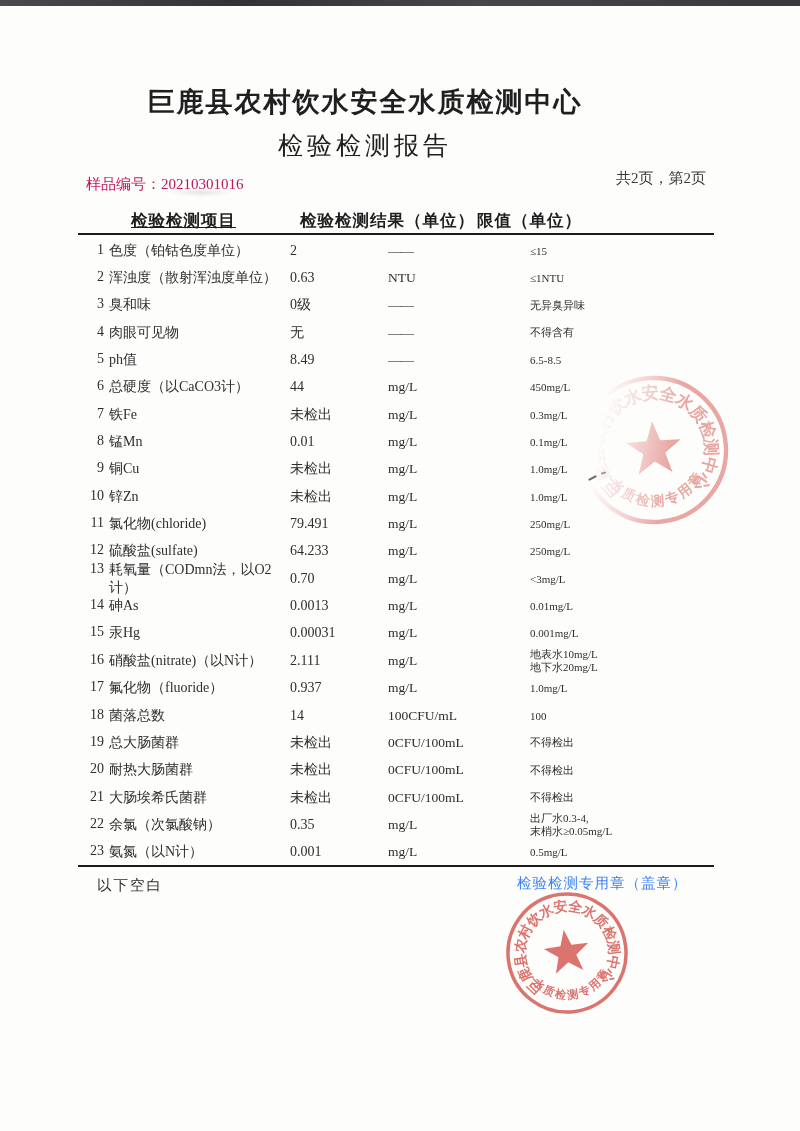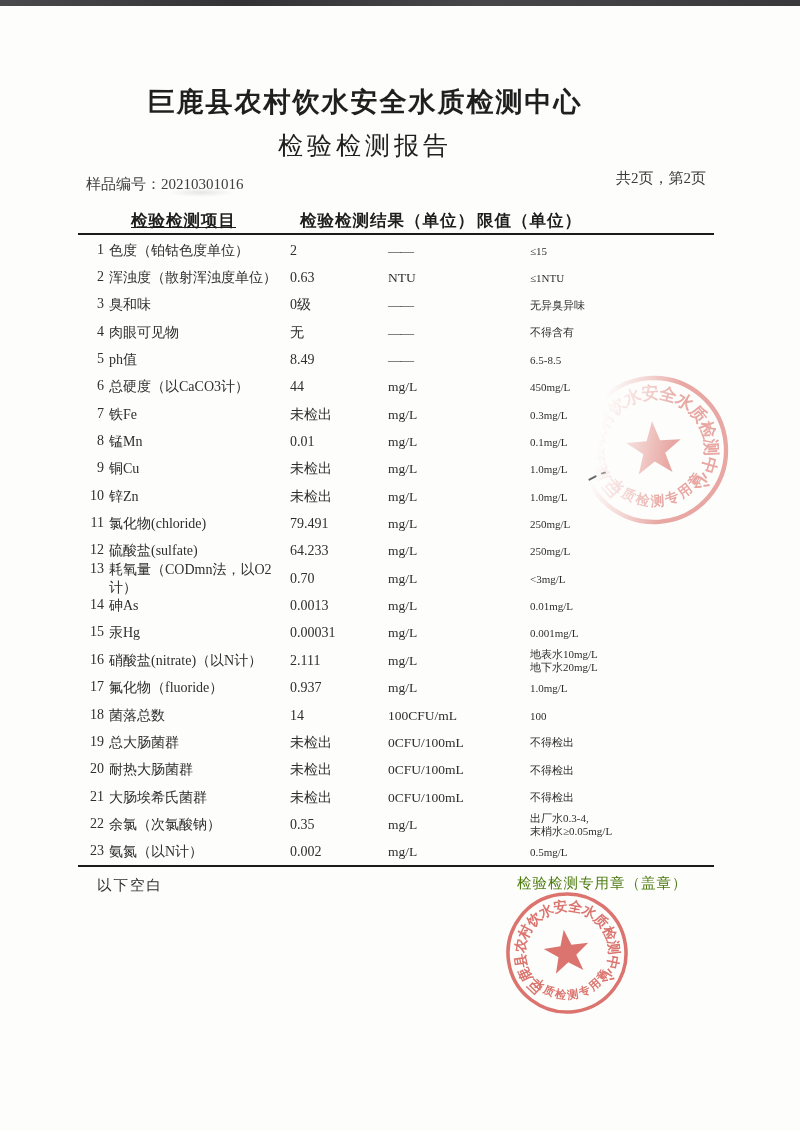--- a/index.html
+++ b/index.html
@@ -10,42 +10,42 @@
     font-family:"Liberation Serif","DejaVu Serif",serif;color:#2b2b2b;
   }
   .scan-strip{position:absolute;top:0;left:0;width:800px;height:6px;
     background:linear-gradient(90deg,#4a4a4c,#333336 30%,#47474a 60%,#39393c);}
   .org-title{position:absolute;top:84px;left:0;width:730px;text-align:center;
     font-family:"Liberation Sans","DejaVu Sans",sans-serif;font-weight:bold;
     font-size:27px;letter-spacing:2px;color:#1f1f1f;}
   .report-title{position:absolute;top:129px;left:0;width:730px;text-align:center;
     font-family:"Liberation Sans","DejaVu Sans",sans-serif;font-weight:normal;
     font-size:25px;letter-spacing:4px;color:#1f1f1f;}
-  .sample-no{position:absolute;left:86px;top:175px;font-size:15px;color:#404040;}
+  .sample-no{position:absolute;left:86px;top:175px;font-size:15px;color:#be185d;}
   .page-indicator{position:absolute;left:616px;top:169px;font-size:15px;color:#3a3a3a;}
   .th{position:absolute;top:210px;font-weight:bold;font-size:16.5px;color:#1d1d1d;
     font-family:"Liberation Sans","DejaVu Sans",sans-serif;letter-spacing:1px;}
   .th-item{left:131px;text-decoration:underline;}
   .th-result{left:300px;}
   .th-limit{left:477px;}
   .hline{position:absolute;left:78px;width:636px;height:2.4px;background:#1b1b1b;}
   .hline-top{top:233px;}
   .hline-bottom{top:865px;}
   .rows{position:absolute;top:237px;left:0;width:800px;}
   .trow{position:relative;height:27.35px;display:flex;align-items:center;
     padding-left:86px;font-size:14px;color:#2e2e2e;}
   .c-item{width:204px;display:flex;flex:none;}
   .row-no{width:18px;text-align:right;margin-right:5px;flex:none;}
   .c-result{width:98px;flex:none;}
   .c-unit{width:142px;flex:none;font-size:13.5px;}
   .c-limit{width:190px;flex:none;font-size:11px;}
   .c-limit.two-line{font-size:11px;line-height:12.5px;}
   .dash{letter-spacing:-1px;color:#3a3a3a;}
   .blank-note{position:absolute;left:97px;top:876px;font-size:14.5px;color:#2e2e2e;letter-spacing:2px;}
-  .seal-caption{position:absolute;left:517px;top:874px;font-size:14.5px;color:#4d7c0f;letter-spacing:1px;}
+  .seal-caption{position:absolute;left:517px;top:874px;font-size:14.5px;color:#3b82f6;letter-spacing:1px;}
   .seal{position:absolute;}
   .seal-bottom{left:487px;top:873px;width:160px;height:160px;opacity:.82;}
   .seal-partial{left:559px;top:355px;width:190px;height:190px;opacity:.55;
     -webkit-mask-image:linear-gradient(100deg,transparent 24%,rgba(0,0,0,.45) 42%,rgba(0,0,0,.95) 58%);
     mask-image:linear-gradient(100deg,transparent 24%,rgba(0,0,0,.45) 42%,rgba(0,0,0,.95) 58%);}
   .pen-mark{position:absolute;background:#6a6a6a;border-radius:1px;}
   .pm1{left:588px;top:477px;width:9px;height:2px;transform:rotate(-28deg);}
   .pm2{left:601px;top:472px;width:5px;height:2px;transform:rotate(-15deg);opacity:.7;}
   .smudge{position:absolute;left:168px;top:188px;width:66px;height:9px;border-radius:50%;
     background:radial-gradient(ellipse at center,rgba(90,90,90,.14),rgba(90,90,90,0) 70%);}
@@ -272,21 +272,21 @@
     <span class="c-limit two-line">
           <div>出厂水0.3-4,</div>
           <div>末梢水≥0.05mg/L</div>
         </span>
   </div>
       <div class="trow">
     <span class="c-item">
           <span class="row-no">23</span>
           <span>氨氮（以N计）</span>
         </span>
-    <span class="c-result">0.002</span>
+    <span class="c-result">0.001</span>
     <span class="c-unit">mg/L</span>
     <span class="c-limit">0.5mg/L</span>
   </div>
     </div>
 
   <div class="hline hline-bottom"></div>
 
   <div class="blank-note">以下空白</div>
   <div class="seal-caption">检验检测专用章（盖章）</div>
 

